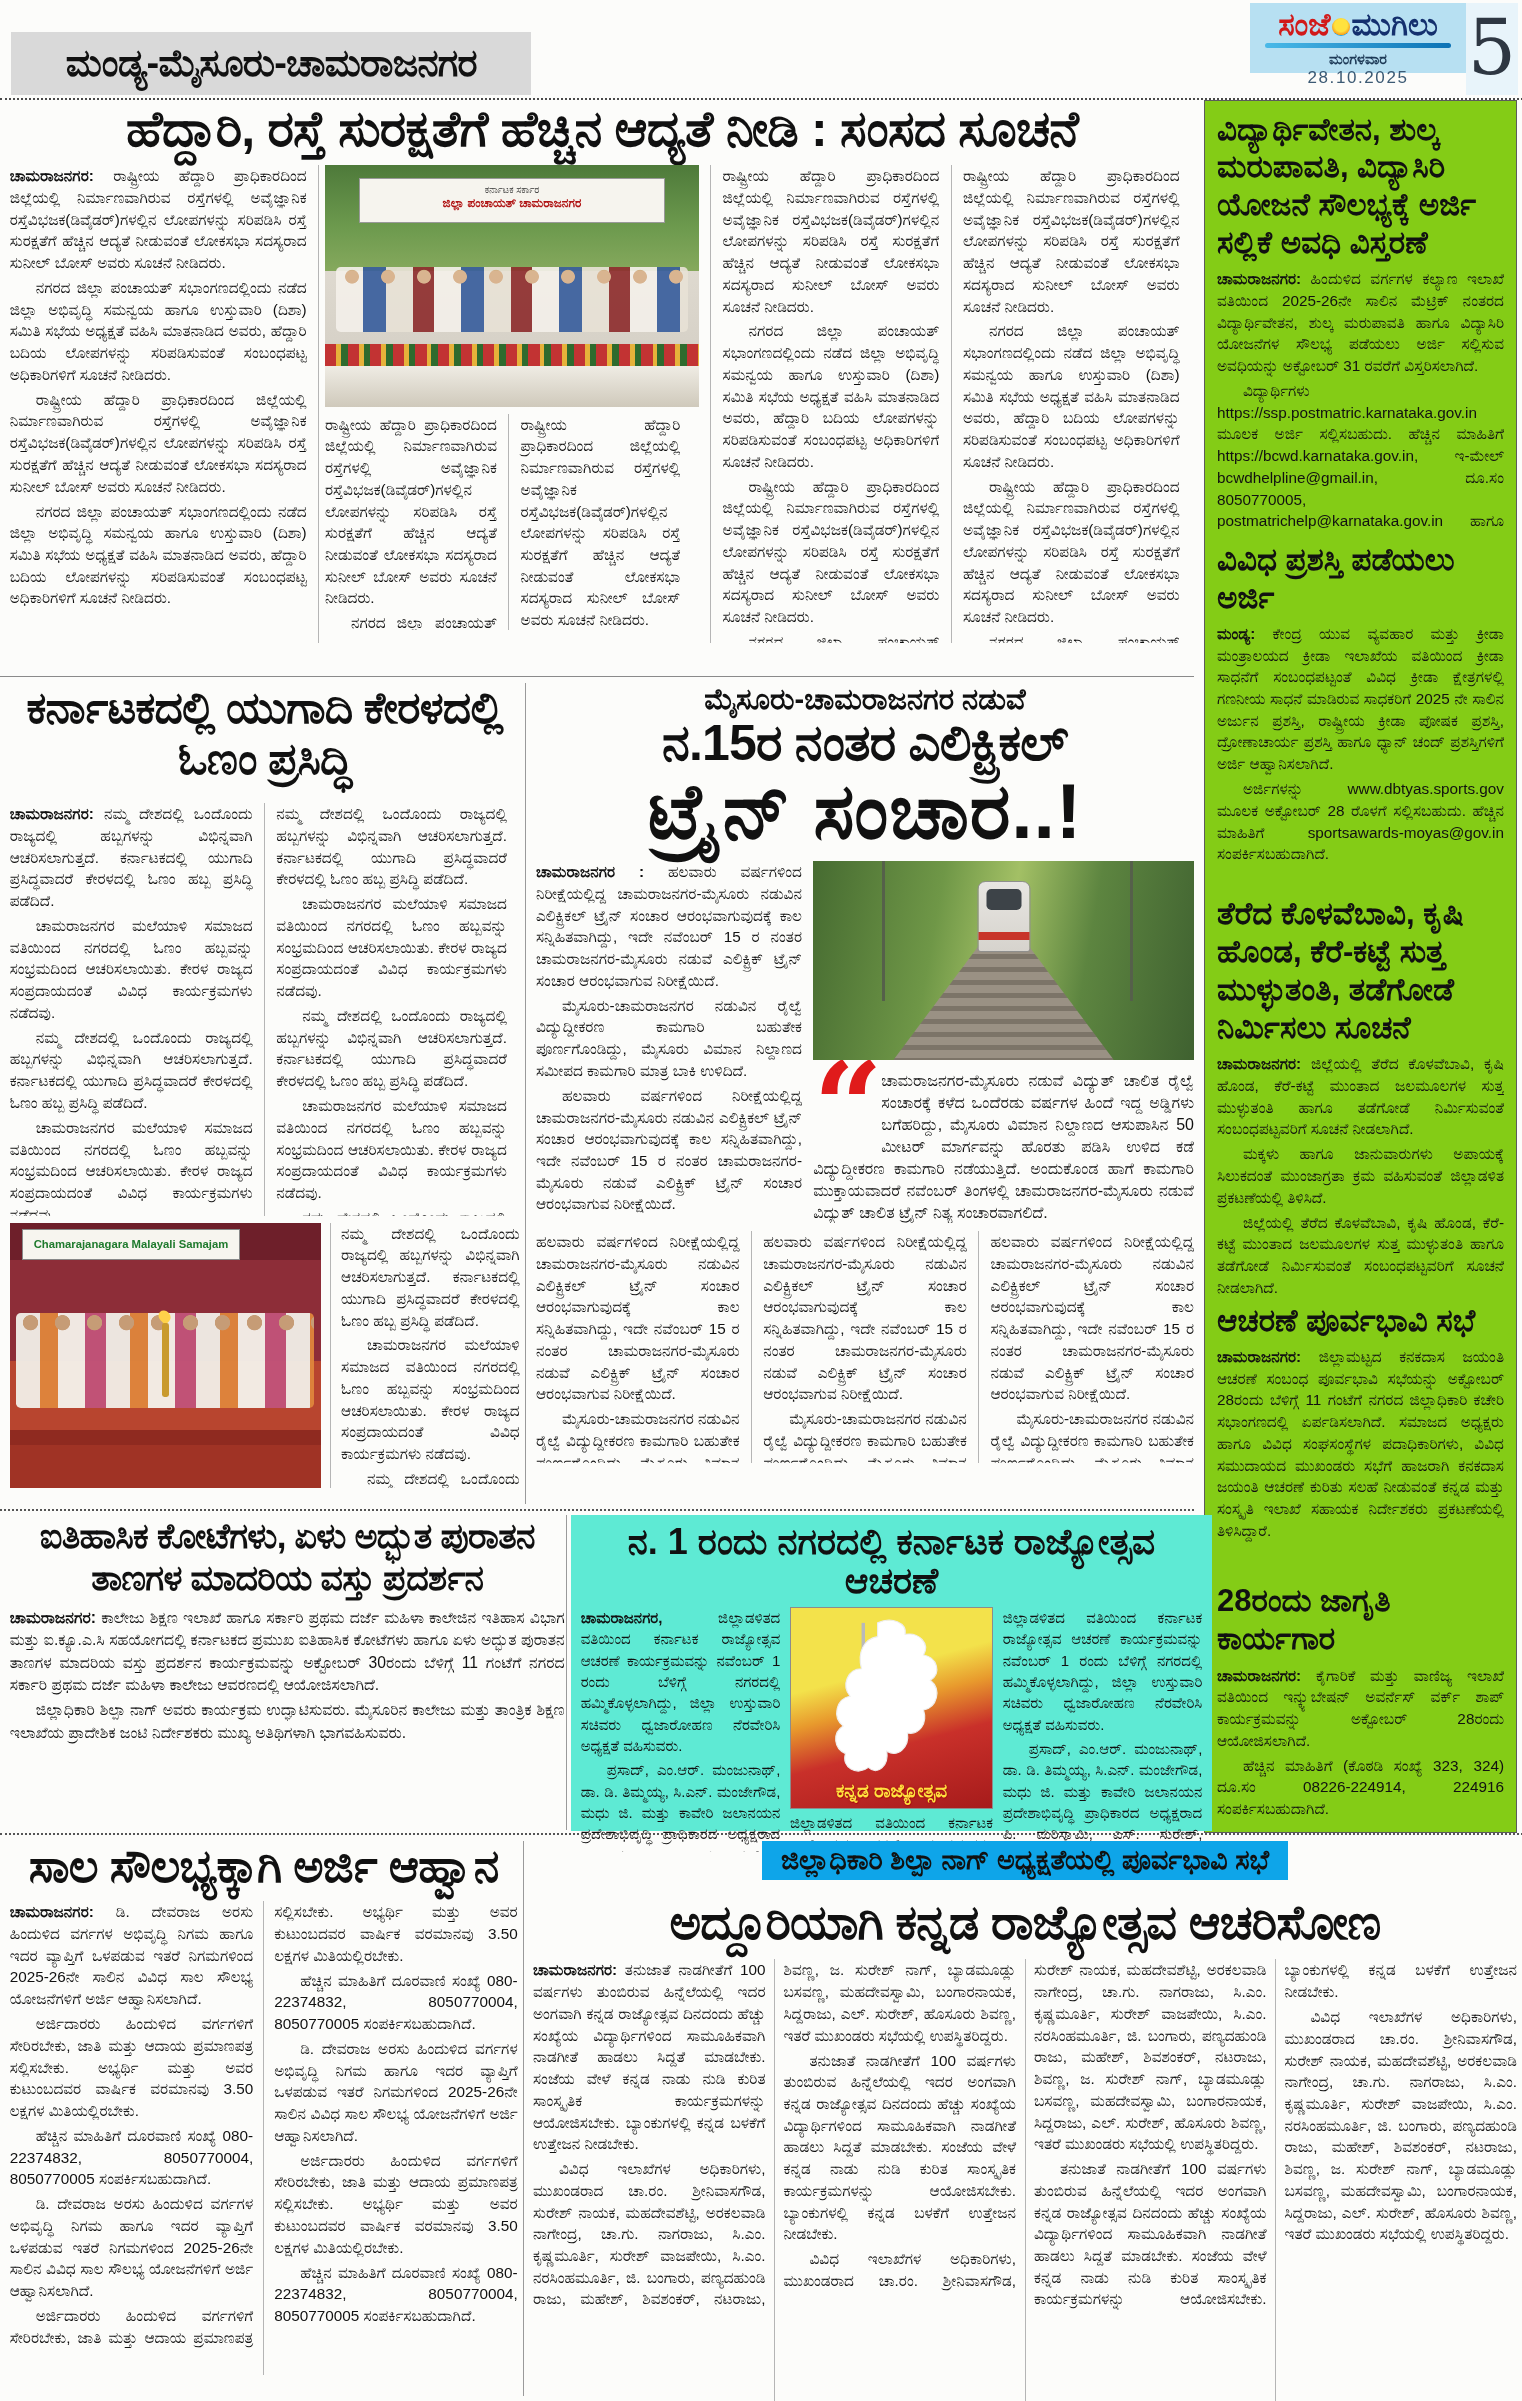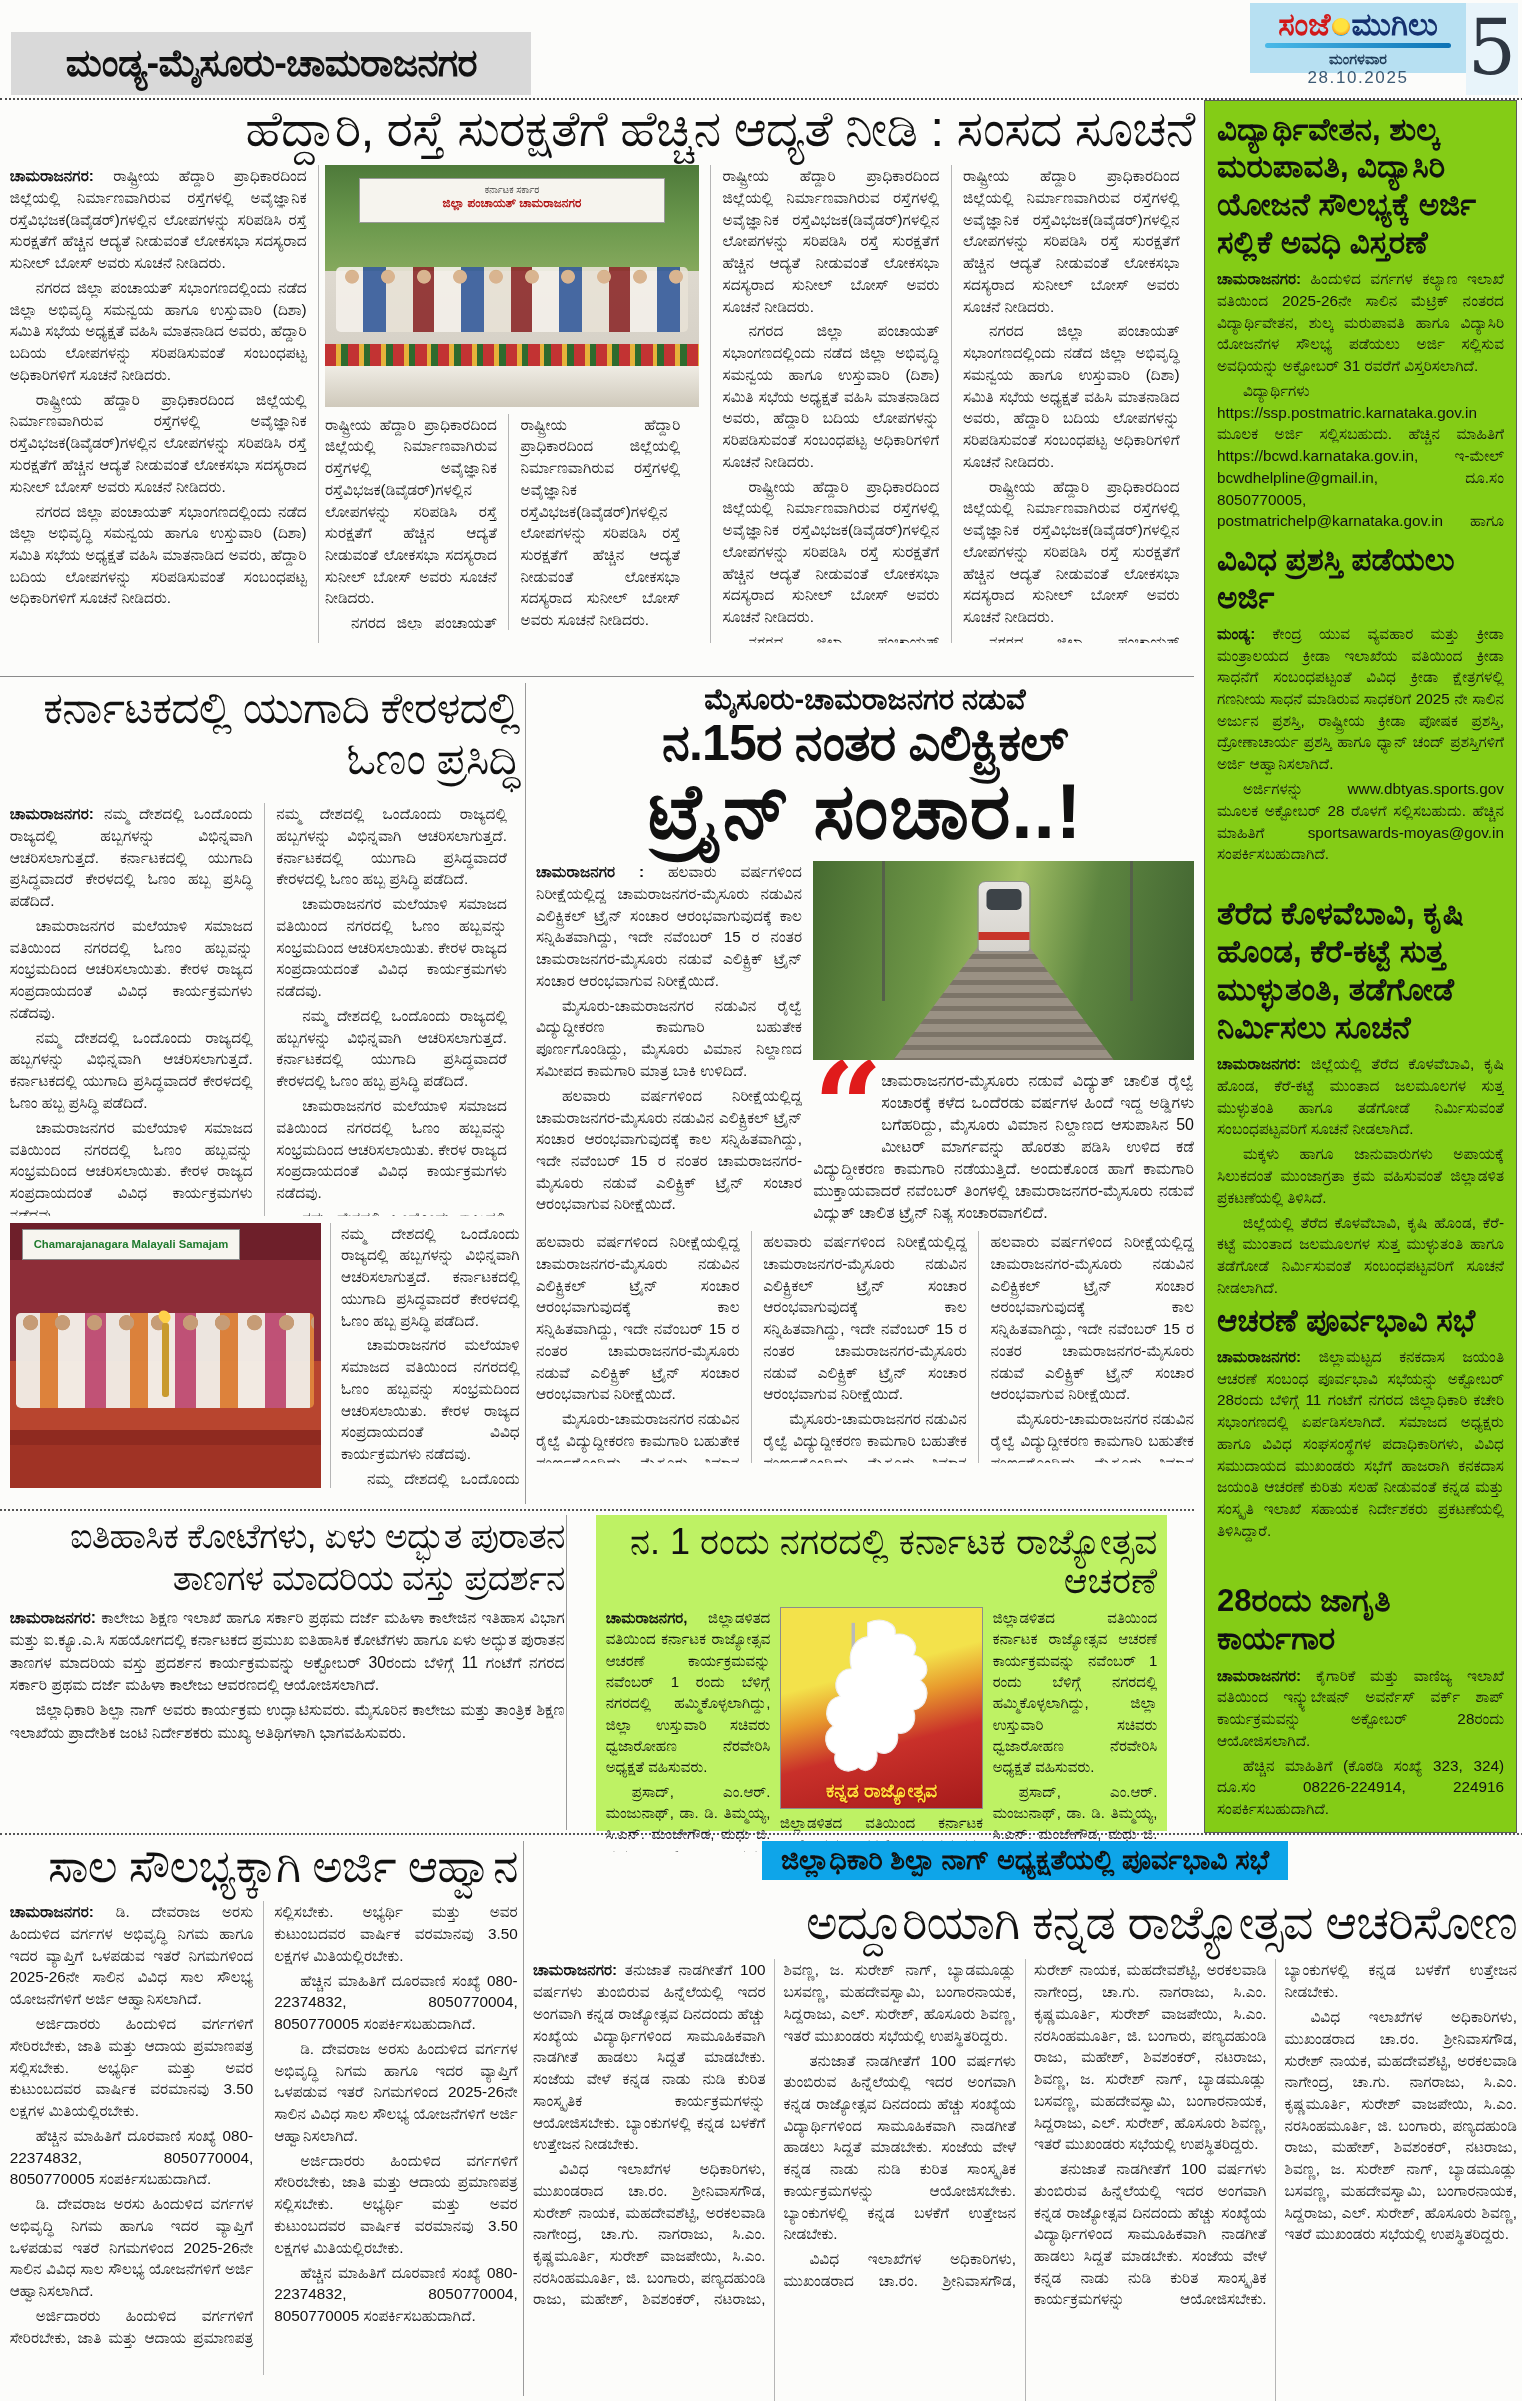--- a/index.html
+++ b/index.html
@@ -21,21 +21,21 @@
   .day{font-size:14.5px;font-weight:700;color:#1d3a57}
   .date{font-size:17px;color:#3c5a74;letter-spacing:1.6px}
   .pagenum{position:absolute;left:1466px;top:3.2px;width:52px;height:92px;background:#e8f4fa;
            font-family:"DejaVu Serif",serif;font-size:76px;line-height:90px;text-align:center;color:#2e3742}
   .rule-top{position:absolute;left:0;top:98px;width:1523px;border-top:2.4px dotted #4a4a4a}
   
   .bp{text-align:justify;text-indent:26px;margin:0 0 3.2px;line-height:1.42}
   .bp:first-child{text-indent:0}
   b{font-weight:700}
   .vcol{overflow:hidden;font-size:15.3px}
-  .hl{font-weight:400;text-align:right}
+  .hl{font-weight:700;text-align:center}
   .vline{position:absolute;border-left:1.2px solid #9a9a9a}
   .hsep-solid{position:absolute;border-top:1.6px solid #8a8a8a}
   .hsep-dot{position:absolute;border-top:2.4px dotted #555}
   
   .art-main{position:absolute;left:9.7px;top:103px;width:1185px;height:570px}
   .h-main{font-size:50px;line-height:1.05;letter-spacing:-0.8px;margin-bottom:9.7px}
   .main-body{display:flex;height:478px}
   .mc1{width:297px}
   .mc2{width:381px;border-left:0.8px solid #b5b5b5;margin-left:11.3px;padding-left:6px}
   .mc3,.mc4{width:229px;border-left:0.8px solid #b5b5b5;margin-left:11.3px;padding-left:11.3px}
@@ -107,21 +107,21 @@
          font-size:121px;line-height:.62;color:#e01b1b}
   .qtext{font-size:16px;font-weight:500;text-align:justify;line-height:1.38}
   .tr-cols3{display:flex;height:232px;margin-top:8px}
   .t3{flex:1;overflow:hidden;font-size:15.3px}
   .t3 + .t3{border-left:0.8px solid #b5b5b5;margin-left:11.3px;padding-left:11.3px}
   
   .art-forts{position:absolute;left:9.7px;top:1515px;width:555px;height:315px}
   .h-forts{font-size:35px;line-height:1.2;margin-bottom:8px;letter-spacing:-0.8px}
   .forts-body{height:226px;overflow:hidden;font-size:15.7px}
   
-  .art-city{position:absolute;left:596px;top:1515px;width:571px;height:316px;background:#bef264;padding:6.5px 9.7px}
+  .art-city{position:absolute;left:571px;top:1515px;width:641px;height:316px;background:#5eead4;padding:6.5px 9.7px}
   .h-city{font-size:36px;line-height:1.1;margin-bottom:6.5px}
   .ct-cols{display:flex;height:245px}
   .ct1,.ct3{flex:1;overflow:hidden;font-size:15px}
   .ct2{width:203px;margin:0 9.7px;display:flex;flex-direction:column}
   .map-fig{position:relative;height:202px;border:0.8px solid #8c8c8c;overflow:hidden;
     background:linear-gradient(165deg,#f3e24b 0 34%,#e89a2d 48%,#c9302a 66%,#a61b1b)}
   .map-fig svg{position:absolute;left:12%;top:4%;width:76%;height:86%}
   .map-cap{position:absolute;left:0;right:0;bottom:6.5px;text-align:center;font-size:18.6px;font-weight:800;
            color:#ffe23e;text-shadow:0 0 2.4px #a80f0f,0.8px 0.8px 0 #a80f0f}
   .ct2-txt{flex:1;overflow:hidden;font-size:15px;margin-top:3.2px}

